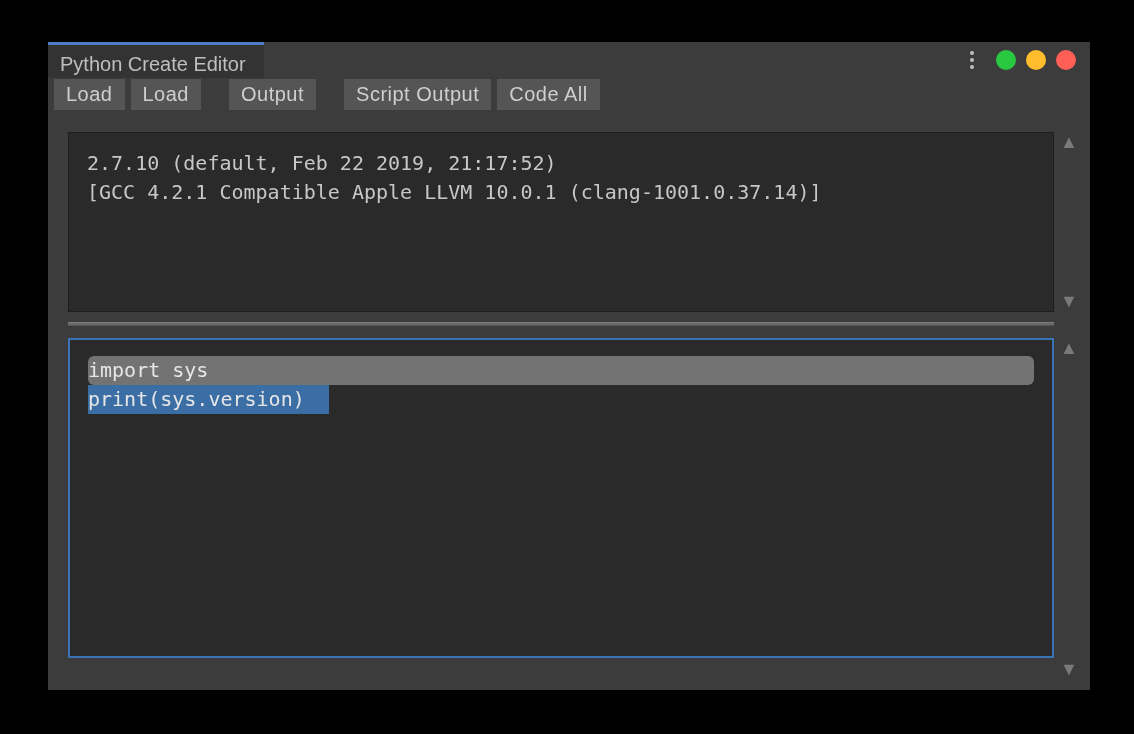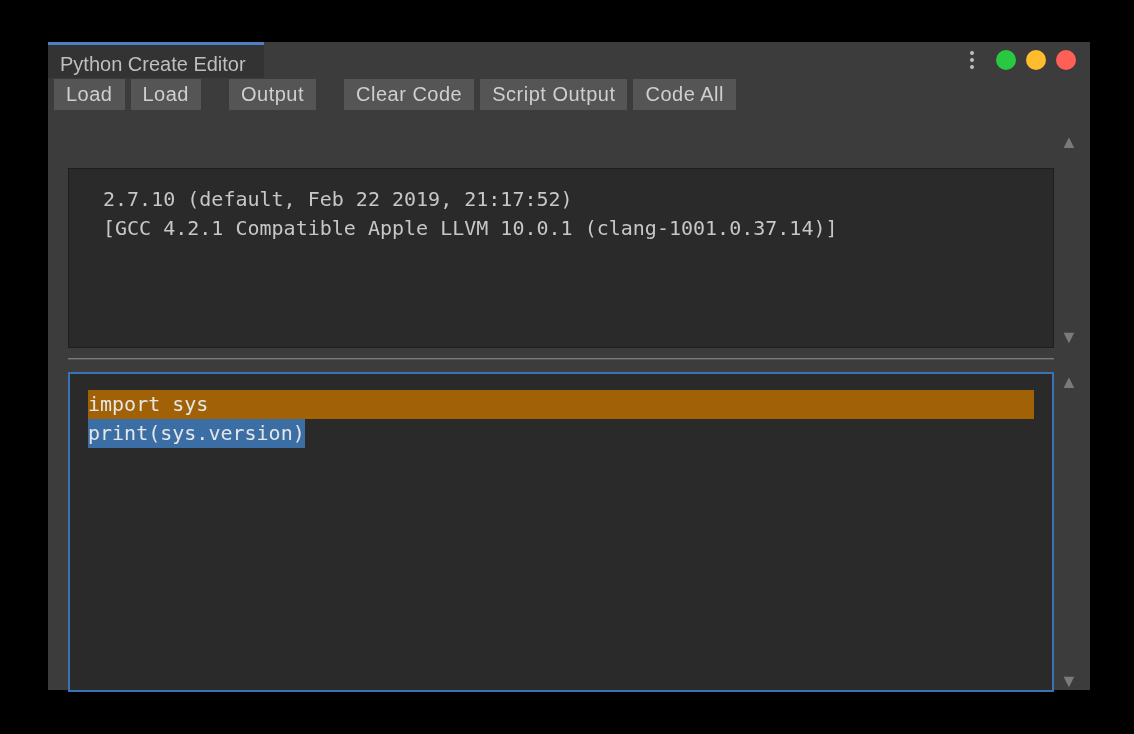--- a/index.html
+++ b/index.html
@@ -81,28 +81,27 @@
   }
   .pane-wrap {
     display: flex;
     align-items: stretch;
   }
   .output-pane {
     flex: 1;
     background: #2a2a2a;
     border: 1px solid #1e1e1e;
     height: 180px;
-    padding: 16px 34px;
+    padding: 16px 18px;
     font-family: "SF Mono", Menlo, Consolas, monospace;
     font-size: 20px;
     color: #c7c7c7;
     line-height: 1.45;
     white-space: pre;
     overflow: hidden;
-    margin-top: 36px;
   }
   .scroll-col {
     width: 30px;
     display: flex;
     flex-direction: column;
     justify-content: space-between;
     align-items: center;
     padding: 0 0;
   }
   .scroll-arrow {
@@ -126,27 +125,29 @@
     font-family: "SF Mono", Menlo, Consolas, monospace;
     font-size: 20px;
     color: #e6e6e6;
     line-height: 1.45;
     position: relative;
   }
   .code-line {
     white-space: pre;
   }
   .sel-full {
-    background: #a16207;
+    background: #737373;
     display: block;
     width: 100%;
+    border-radius: 6px;
   }
   .sel-part {
     background: #3a6ea5;
     display: inline-block;
+    padding-right: 24px;
   }
 </style>
 </head>
 <body>
 
 <div class="window">
 
   <div class="titlebar">
     <div class="tab">
       <span>Python Create Editor</span>
@@ -163,21 +164,20 @@
       <div class="traffic red"></div>
     </div>
   </div>
 
   <div class="toolbar">
     <button class="btn">Load</button>
     <button class="btn">Load</button>
     <div class="spacer-sm"></div>
     <button class="btn">Output</button>
     <div class="spacer-sm"></div>
-    <button class="btn">Clear Code</button>
     <button class="btn">Script Output</button>
     <button class="btn">Code All</button>
   </div>
 
   <div class="content">
 
     <div class="pane-wrap">
       <div class="output-pane">2.7.10 (default, Feb 22 2019, 21:17:52) 
 [GCC 4.2.1 Compatible Apple LLVM 10.0.1 (clang-1001.0.37.14)]</div>
       <div class="scroll-col">

